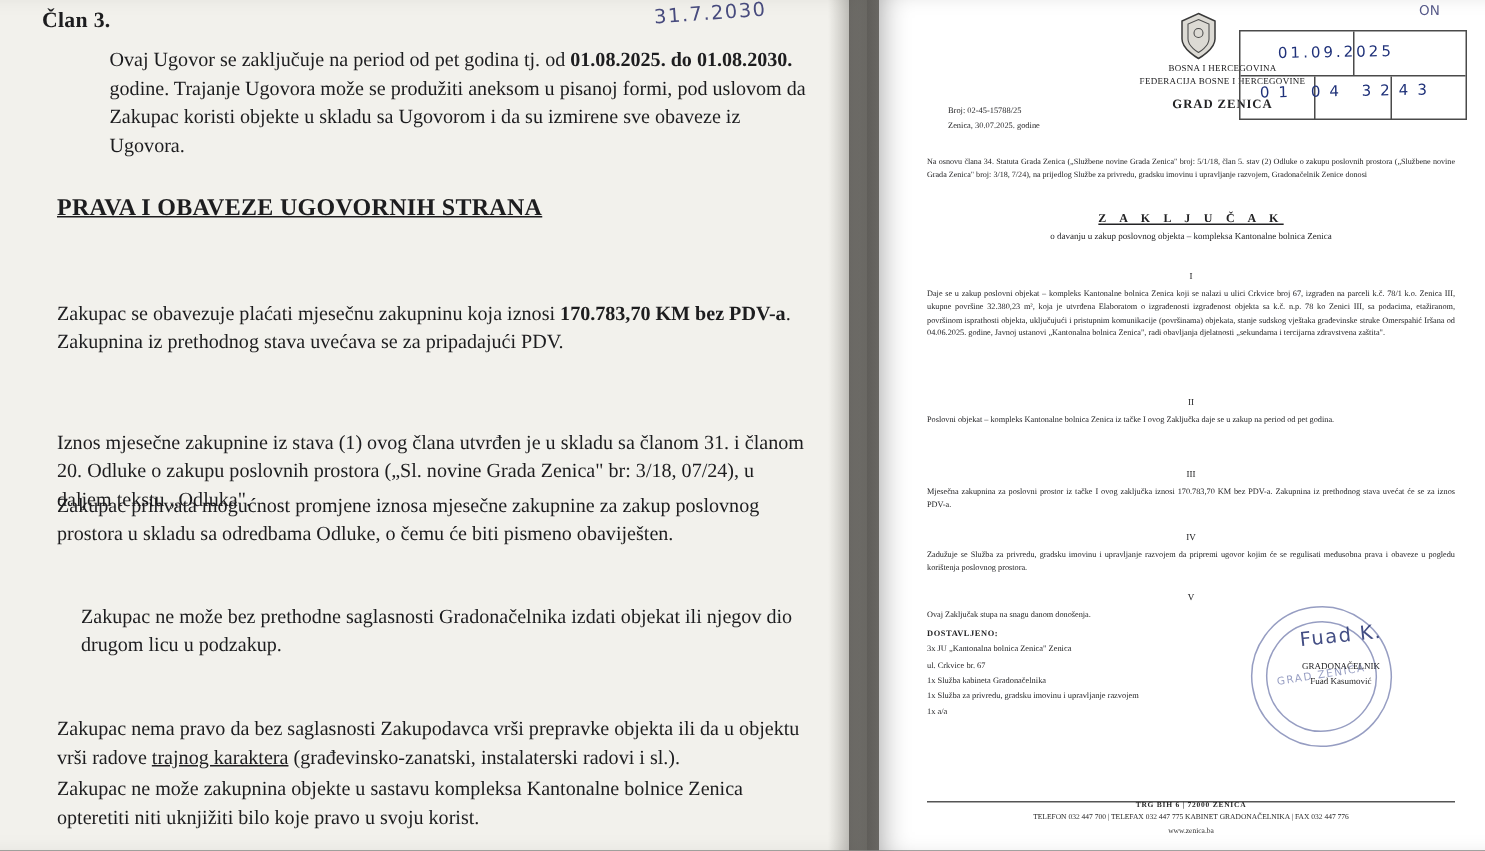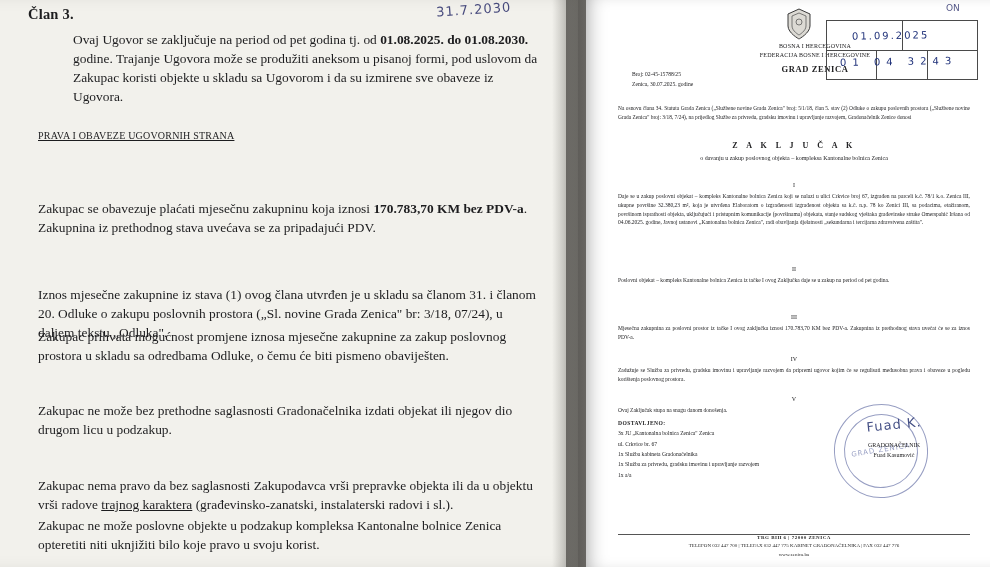--- a/index.html
+++ b/index.html
@@ -50,23 +50,23 @@
   }
   .para {
     font-size: 13.4px;
     line-height: 1.42;
     margin: 0;
     text-indent: 0;
   }
   .b { font-weight: bold; }
   .bi { font-weight: bold; font-style: italic; }
   .u-head {
-    font-weight: normal;
+    font-weight: bold;
     text-decoration: underline;
-    font-size: 10px;
+    font-size: 16px;
     letter-spacing: .2px;
   }
 
   .handwrite {
     position: absolute;
     left: 408px; top: 2px;
     font-family: "DejaVu Sans", sans-serif;
     font-size: 13px;
     color: #2b2f6b;
     transform: rotate(-4deg);
@@ -78,21 +78,21 @@
   #l-clan3      { position:absolute; left:0; right:0; top:6px; }
   #l-b1         { position:absolute; left:10px; right:6px; top:30px;margin-left:35px; }
   #l-b2         { position:absolute; left:10px; right:6px; top:88px; }
   #l-rights     { position:absolute; left:10px; top:130px; }
   #l-clan4      { position:absolute; left:0; right:0; top:168px; }
   #l-b3         { position:absolute; left:10px; right:6px; top:199px; }
   #l-b4         { position:absolute; left:10px; right:6px; top:243px; }
   #l-b5         { position:absolute; left:10px; right:6px; top:285px; }
   #l-b6         { position:absolute; left:10px; right:6px; top:327px; }
   #l-clan7      { position:absolute; left:0; right:0; top:370px; }
-  #l-b7         { position:absolute; left:10px; right:6px; top:401px; }
+  #l-b7         { position:absolute; left:26px; right:6px; top:401px; }
   #l-clan8      { position:absolute; left:0; right:0; top:446px; }
   #l-b8         { position:absolute; left:10px; right:6px; top:476px; }
 
   
   .page-right {
     position: absolute;
     left: 586px; top: 0;
     width: 404px;
     height: 567px;
     background: #ffffff;
@@ -193,20 +193,21 @@
 
   .title-z {
     position: absolute;
     left: 14px; right: 6px; top: 140px;
     text-align: center;
   }
   .title-z .z1 {
     font-weight: bold;
     font-size: 8px;
     letter-spacing: 3.5px;
+    text-decoration: underline;
   }
   .title-z .z2 {
     font-size: 6px;
     margin-top: 2px;
   }
 
   .roman {
     text-align: center;
     font-size: 6px;
     margin: 7px 0 2px;
@@ -331,21 +332,21 @@
       </div>
 
 
       <div id="l-b7">
         <p class="para">Zakupac ne može bez prethodne saglasnosti Gradonačelnika izdati objekat ili njegov dio drugom licu u podzakup.</p>
       </div>
 
 
       <div id="l-b8">
         <p class="para">Zakupac nema pravo da bez saglasnosti Zakupodavca vrši prepravke objekta ili da u objektu vrši radove <span style="text-decoration:underline">trajnog karaktera</span> (građevinsko-zanatski, instalaterski radovi i sl.).</p>
-        <p class="para" style="margin-top:2px">Zakupac ne može poslovne objekte u podzakup kompleksa Kantonalne bolnice Zenica opteretiti niti uknjižiti bilo koje pravo u svoju korist.</p>
+        <p class="para" style="margin-top:2px">Zakupac ne može zakupnina objekte u sastavu kompleksa Kantonalne bolnice Zenica opteretiti niti uknjižiti bilo koje pravo u svoju korist.</p>
       </div>
 
     </div>
   </div>
 
   <div class="shadow-gutter"></div>
 
   <div class="page-right">
     <div class="rp-inner">
 

